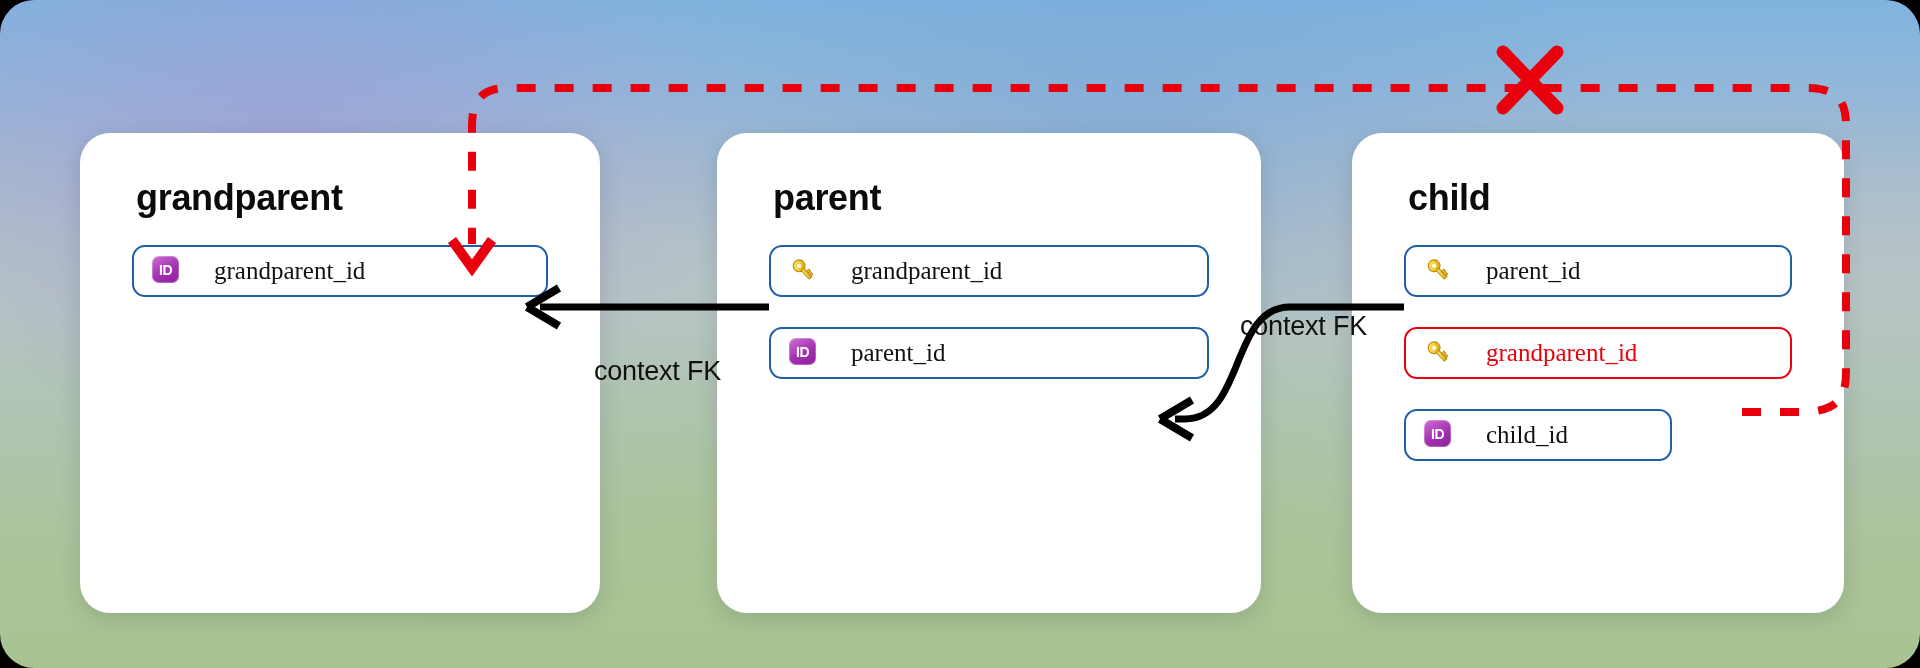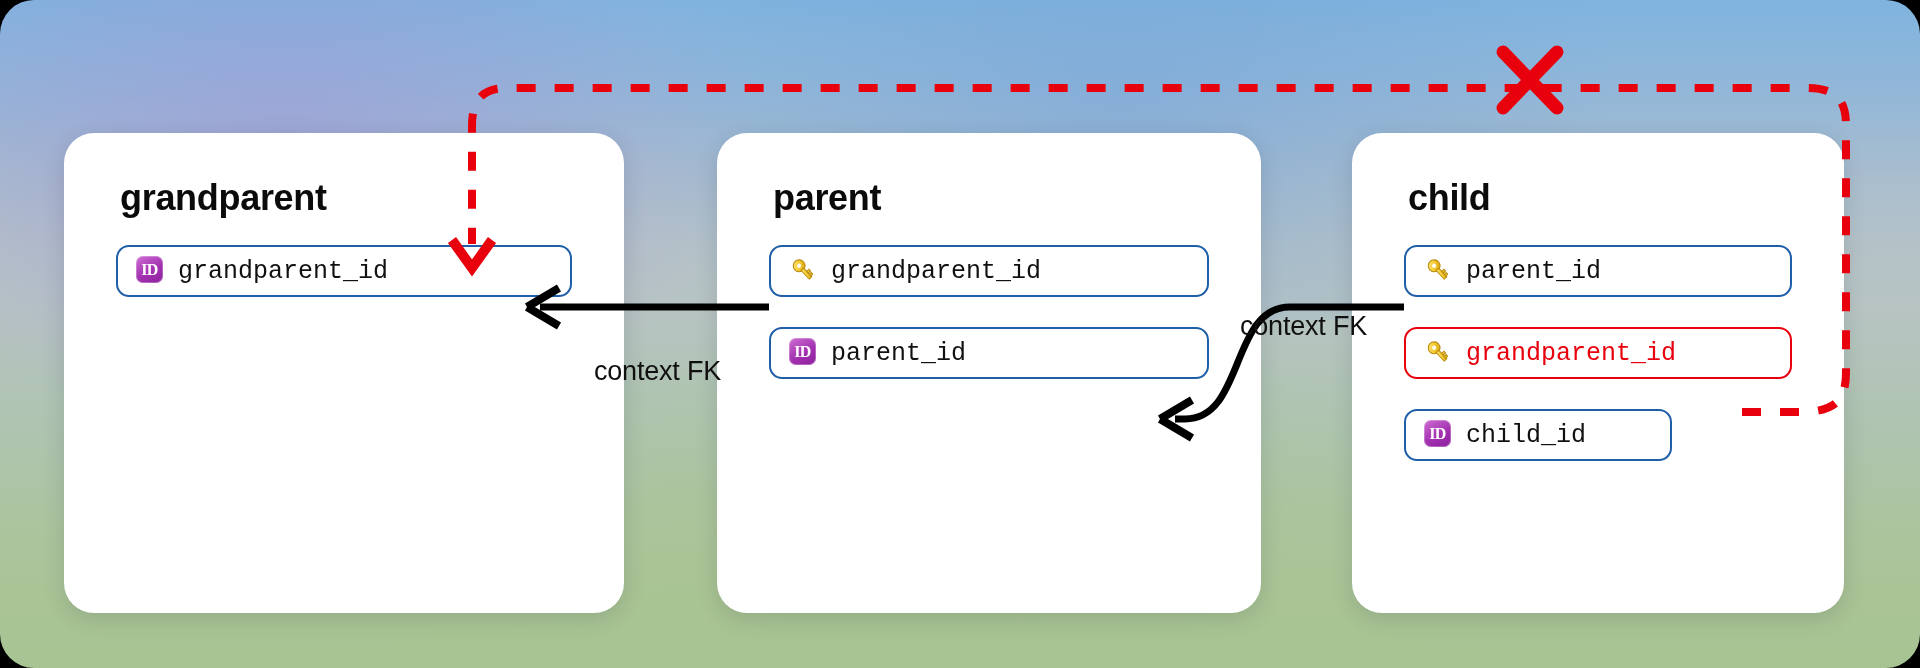--- a/index.html
+++ b/index.html
@@ -92,26 +92,26 @@
     border-radius: 13px;
     background: #fff;
     box-sizing: border-box;
     padding-left: 18px;
     margin-bottom: 30px;
   }
   .field.danger {
     border-color: #e8000d;
   }
   .field-label {
-    font-family: Liberation Mono, monospace;
+    font-family: Liberation Serif, serif;
     font-size: 25px;
     color: #111;
     letter-spacing: 0px;
     white-space: nowrap;
-    margin-left: 12px;
+    margin-left: 32px;
   }
   .field.danger .field-label { color: #e8000d; }
 
   
   .icon {
     width: 30px;
     height: 30px;
     flex: 0 0 30px;
     display: block;
     position: relative;
@@ -120,22 +120,22 @@
     width: 27px; height: 27px;
     border-radius: 7px;
     background: linear-gradient(150deg, #cf6fd4 0%, #a332b0 55%, #8d1f9d 100%);
     display: flex;
     align-items: center;
     justify-content: center;
     box-shadow: inset 0 0 0 1px rgba(255,255,255,.28);
   }
   .id-badge span {
     color: #fff;
-    font-family: Liberation Serif, serif;
-    font-size: 16px;
+    font-family: Liberation Sans, sans-serif;
+    font-size: 14px;
     font-weight: bold;
     letter-spacing: -0.6px;
     line-height: 1;
     transform: translateY(-.5px);
   }
 
   
   #wires {
     position: absolute;
     left: 0; top: 0;
@@ -154,21 +154,21 @@
 </style>
 </head>
 <body>
 
 <div id="canvas">
 
   <div id="bloom-a"></div>
   <div id="bloom-b"></div>
   <div id="bloom-c"></div>
 
-  <div class="card" style="left:64px; top:133px; width:560px; height:480px;">
+  <div class="card" style="left:80px; top:133px; width:520px; height:480px;">
     <div class="card-title">grandparent</div>
     <div class="fields">
 
       <div class="field">
         <span class="icon">
           <span class="id-badge">
               <span>ID</span>
             </span>
         </span>
         <span class="field-label">grandparent_id</span>

